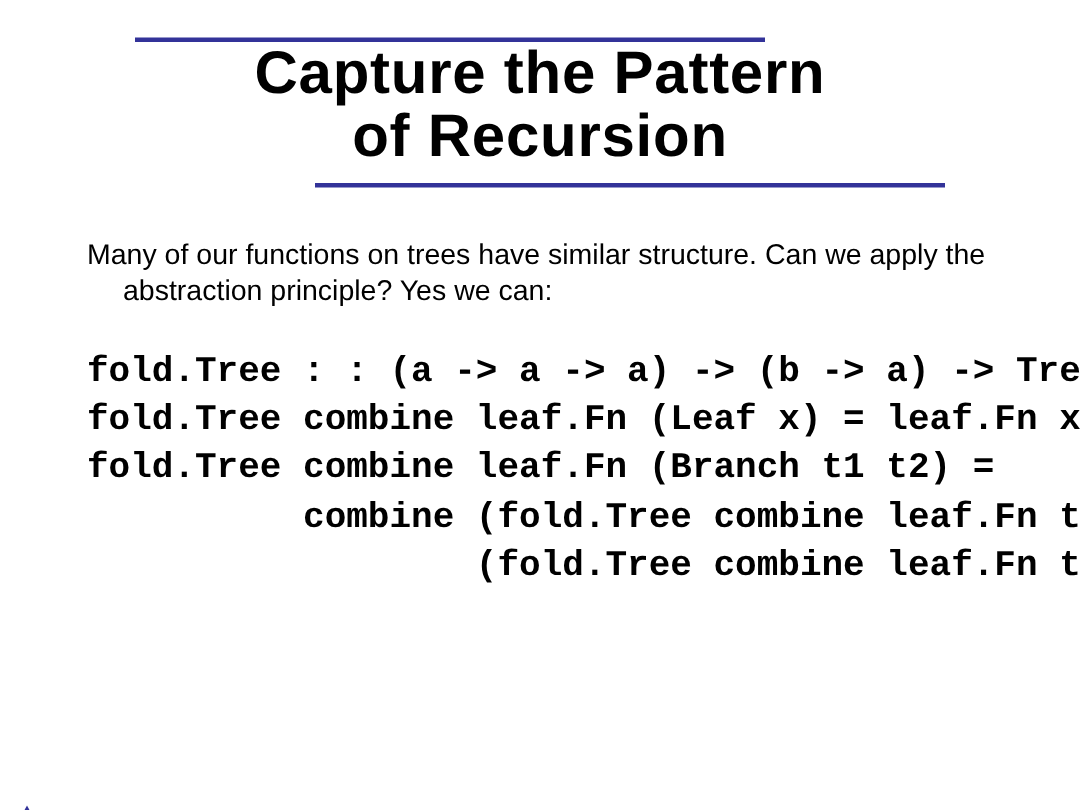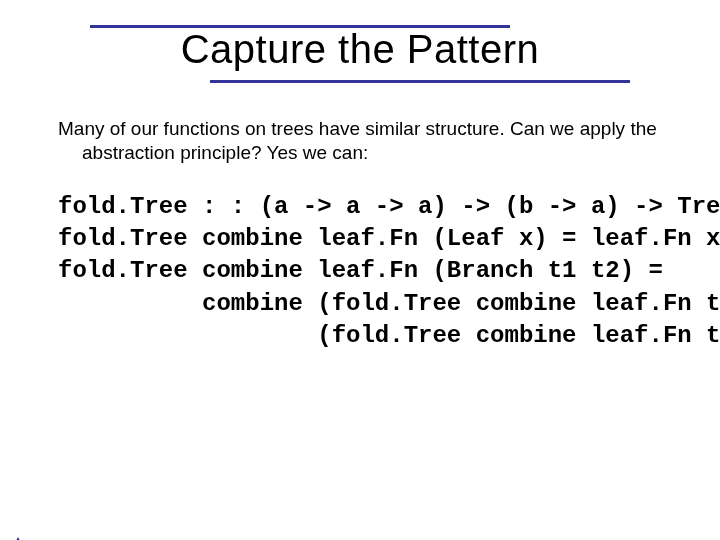--- a/index.html
+++ b/index.html
@@ -21,21 +21,21 @@
   .title-block {
     position: relative;
     margin: 30px auto 0 auto;
     width: 540px;
     text-align: center;
   }
   .title-text {
     font-family: "Trebuchet MS", "Gill Sans", sans-serif;
     font-size: 40px;
     line-height: 1.05;
-    font-weight: 400;
+    font-weight: 700;
     letter-spacing: 0.5px;
     padding-bottom: 4px;
   }
   .title-rule-top {
     height: 3px;
     background: #333399;
     width: 420px;
     margin: -5px 0 0 0;
   }
   .title-rule-bottom {
@@ -70,20 +70,21 @@
 </style>
 </head>
 <body>
 
 <div class="slide">
 
   <div class="title-block">
     <div class="title-rule-top"></div>
     <div class="title-text">
       <span>Capture the Pattern</span><br>
+      <span>of Recursion</span>
     </div>
     <div class="title-rule-bottom"></div>
   </div>
 
   <div class="body-text">Many of our functions on trees have similar structure.  Can we apply the abstraction principle?  Yes we can:</div>
 
   <div class="code-block">fold.Tree : : (a -&gt; a -&gt; a) -&gt; (b -&gt; a) -&gt; Tree b -&gt; a
 fold.Tree combine leaf.Fn (Leaf x) = leaf.Fn x
 fold.Tree combine leaf.Fn (Branch t1 t2) =
           combine (fold.Tree combine leaf.Fn t1)

